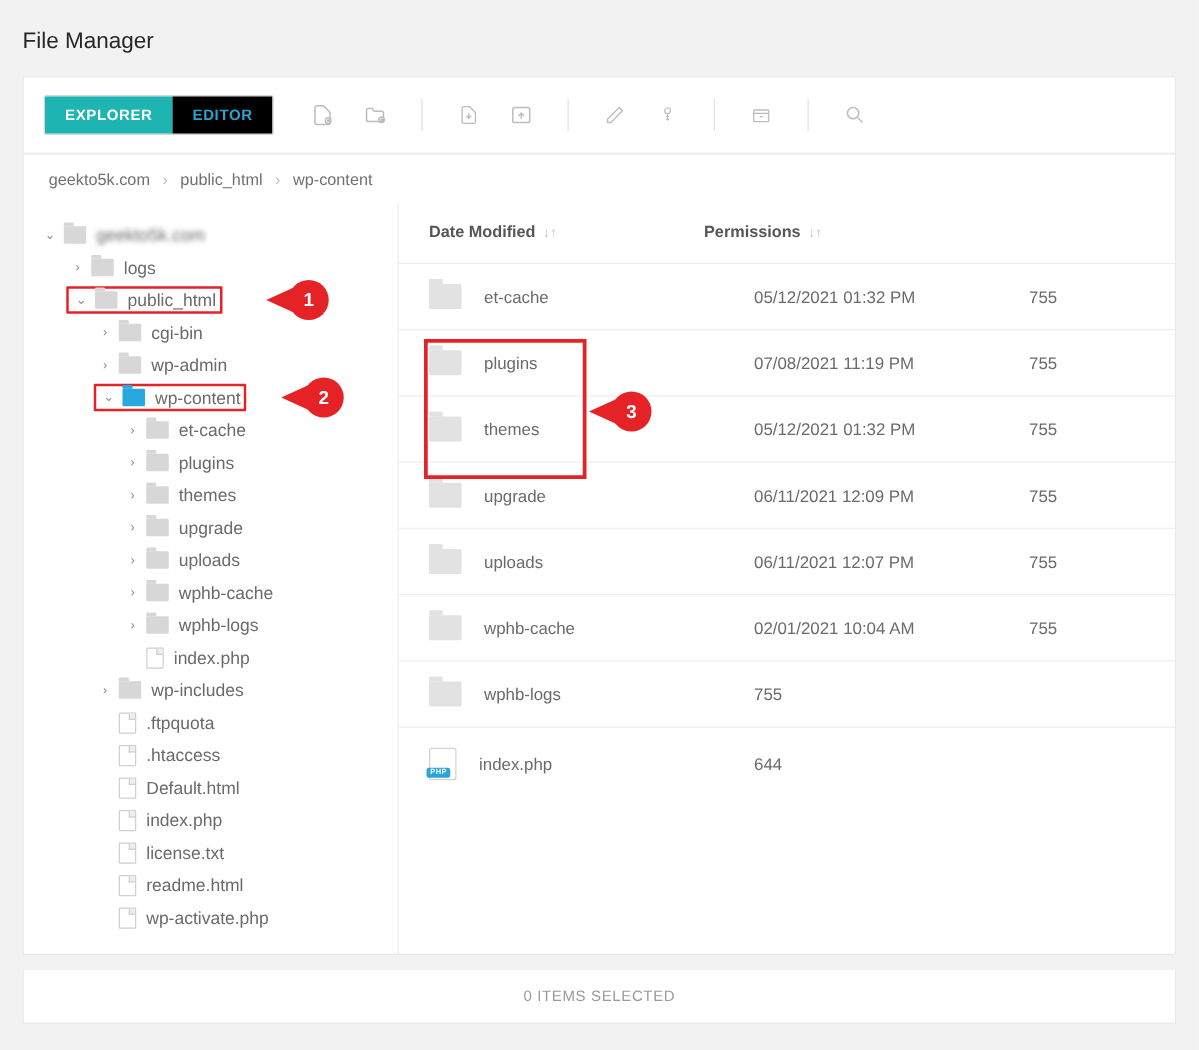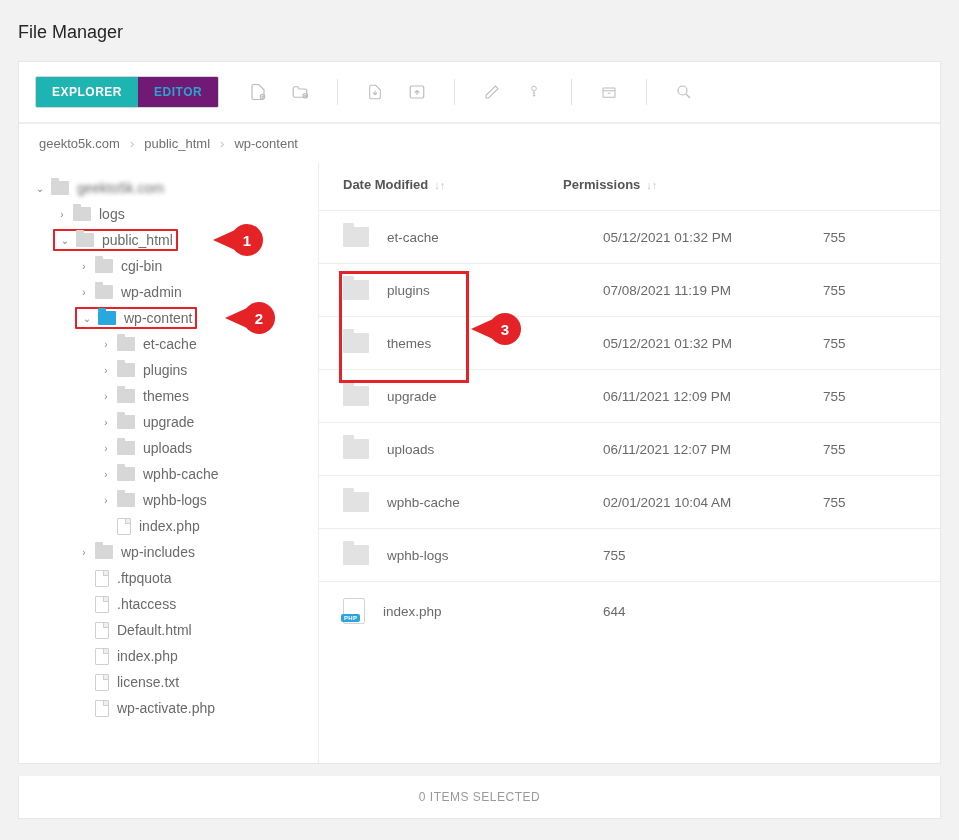--- a/index.html
+++ b/index.html
@@ -1,21 +1,21 @@
 <!DOCTYPE html>
 <html><head>
 <meta charset="utf-8">
 <style>
   * { box-sizing: border-box; margin: 0; padding: 0; }
   body { font-family: Arial, Helvetica, sans-serif; background: #f2f2f2; width: 959px; height: 840px; overflow: hidden; color: #404040; }
   .page-title { font-size: 18px; font-weight: 400; padding: 22px 18px 18px 18px; color: #262626; }
   .panel { background: #fff; margin: 0 18px 12px 18px; border: 1px solid #e7e7e7; }
   .toolbar { display: flex; align-items: center; padding: 14px 16px; gap: 0; border-bottom: 1px solid #eee; }
   .mode-toggle { display: inline-flex; border: 1px solid #d5d5d5; border-radius: 2px; overflow: hidden; }
-  .mode-btn { font-size: 12px; font-weight: 700; letter-spacing: .5px; padding: 8px 16px; background: #701a75; color: #2aa3d0; cursor: pointer; }
+  .mode-btn { font-size: 12px; font-weight: 700; letter-spacing: .5px; padding: 8px 16px; background: #000000; color: #2aa3d0; cursor: pointer; }
   .mode-btn.active { background: #1db4b2; color: #fff; }
   .tool-sep { width: 1px; height: 26px; background: #e2e2e2; margin: 0 16px; }
   .tool-icon { width: 22px; height: 22px; display: inline-flex; align-items: center; justify-content: center; color: #bdbdbd; margin: 0 10px; }
   .breadcrumb { border-top: 1px solid #eee; padding: 12px 20px; font-size: 13px; color: #707070; display: flex; gap: 10px; align-items: center; }
   .bc-sep { color: #c0c0c0; }
   .content { display: flex; height: 600px; }
   .tree { width: 300px; border-right: 1px solid #eee; overflow-y: auto; padding: 12px 0 12px 10px; position: relative; }
   .tree::-webkit-scrollbar { width: 10px; }
   .tree::-webkit-scrollbar-thumb { background: #d8d8d8; border-radius: 5px; }
   .tree-row { display: flex; align-items: center; height: 26px; font-size: 14px; color: #6a6a6a; white-space: nowrap; }
@@ -243,20 +243,25 @@
           <span>index.php</span>
         </div>
       <div class="tree-row" style="padding-left:48px">
           <span class="caret spacer">›</span>
           <span class="tfile"></span>
           <span>license.txt</span>
         </div>
       <div class="tree-row" style="padding-left:48px">
           <span class="caret spacer">›</span>
           <span class="tfile"></span>
+          <span>readme.html</span>
+        </div>
+      <div class="tree-row" style="padding-left:48px">
+          <span class="caret spacer">›</span>
+          <span class="tfile"></span>
           <span>wp-activate.php</span>
         </div>
     </div>
 
     <div class="grid">
       <div class="grid-head">
         <div class="col-date"><span>Date Modified</span><span class="sort-ic">↓↑</span></div>
         <div class="col-perm"><span>Permissions</span><span class="sort-ic">↓↑</span></div>
       </div>
 

